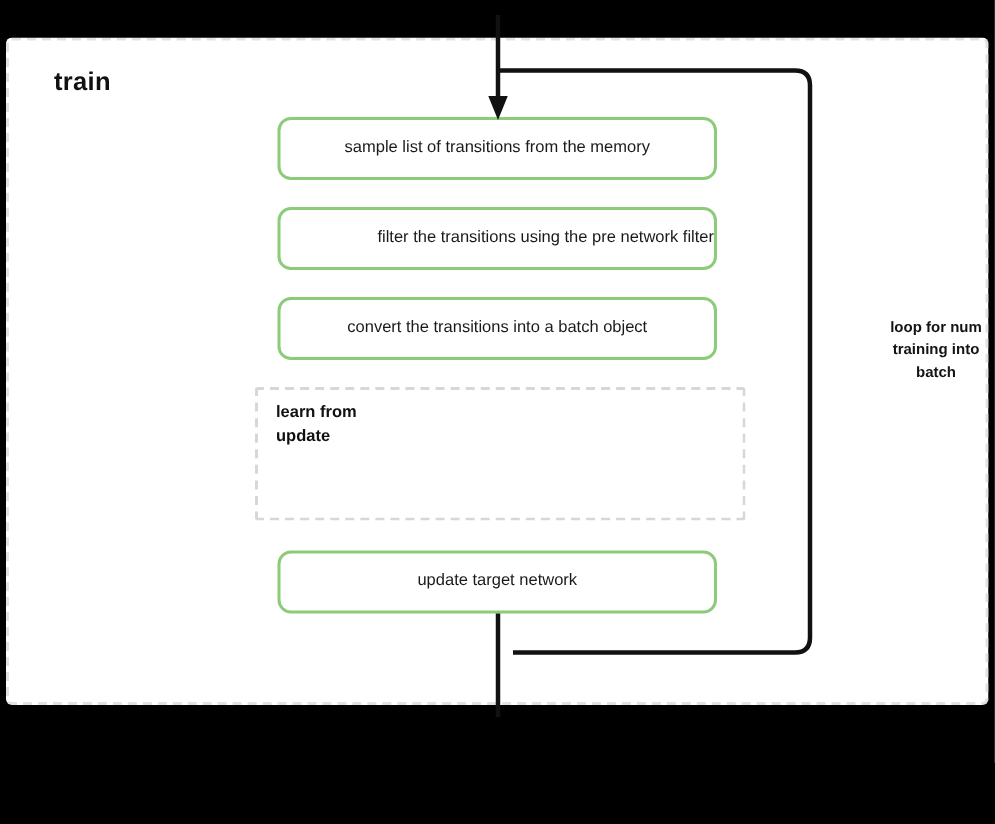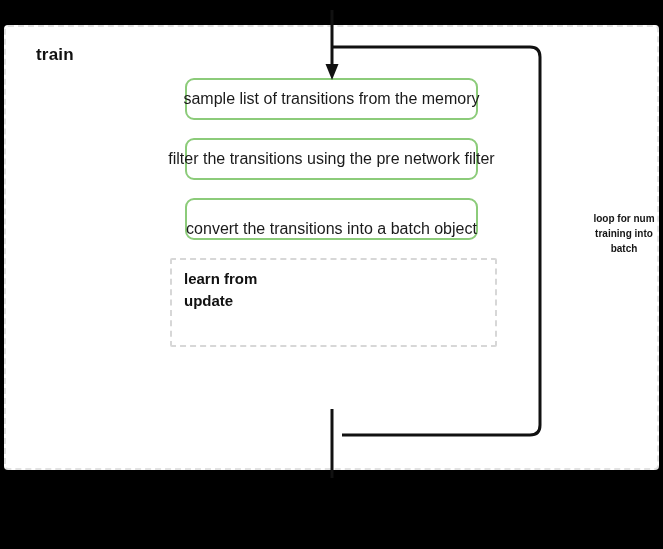--- a/index.html
+++ b/index.html
@@ -56,51 +56,51 @@
     box-sizing: border-box;
     background: #ffffff;
     border: 2.5px solid #8ccb7a;
     border-radius: 9px;
     display: flex;
     align-items: center;
     justify-content: center;
     z-index: 6;
   }
   .proc-box span {
-    font-size: 16px;
+    font-size: 11px;
     color: #1a1a1a;
     line-height: 1.2;
     text-align: center;
     white-space: nowrap;
   }
 
   #box-sample  { top: 78px; }
-  #box-filter  { top: 138px; }
-  #box-convert { top: 198px; align-items: flex-end; }
+  #box-filter  { top: 138px; justify-content: flex-end; }
+  #box-convert { top: 198px; }
   #box-update  { top: 367px; }
 
   
   .learn-box {
     position: absolute;
     left: 170px;
     top: 258px;
     width: 327px;
     height: 89px;
     box-sizing: border-box;
     background: #ffffff;
     border: 2px dashed #d7d7d7;
     border-radius: 2px;
     z-index: 5;
   }
   .learn-title {
     position: absolute;
     left: 12px;
     top: 8px;
     width: 140px;
-    font-size: 15px;
+    font-size: 11px;
     font-weight: bold;
     color: #111111;
     line-height: 1.45;
   }
 
   
   .loop-label {
     position: absolute;
     left: 563px;
     top: 211px;
@@ -141,20 +141,23 @@
   </div>
 
   <div class="proc-box" id="box-convert">
     <span>convert the transitions into a batch object</span>
   </div>
 
   <div class="learn-box">
     <div class="learn-title"><span>learn from</span><br><span>update</span></div>
   </div>
 
+  <div class="proc-box" id="box-update">
+    <span>update target network</span>
+  </div>
 
   <div class="loop-label"><span>loop for num</span><br><span>training into</span><br><span>batch</span></div>
 
   <svg id="wires" viewBox="0 0 663 549">
 
     <path d="M332,10 L332,72" stroke="#111111" stroke-width="3" fill="none"></path>
 
     <path d="M332,80 L325.5,64 L338.5,64 Z" fill="#111111"></path>
 
     <path d="M332,47 L530,47 Q540,47 540,57 L540,425 Q540,435 530,435 L342,435" stroke="#111111" stroke-width="3" fill="none" stroke-linecap="butt"></path>

